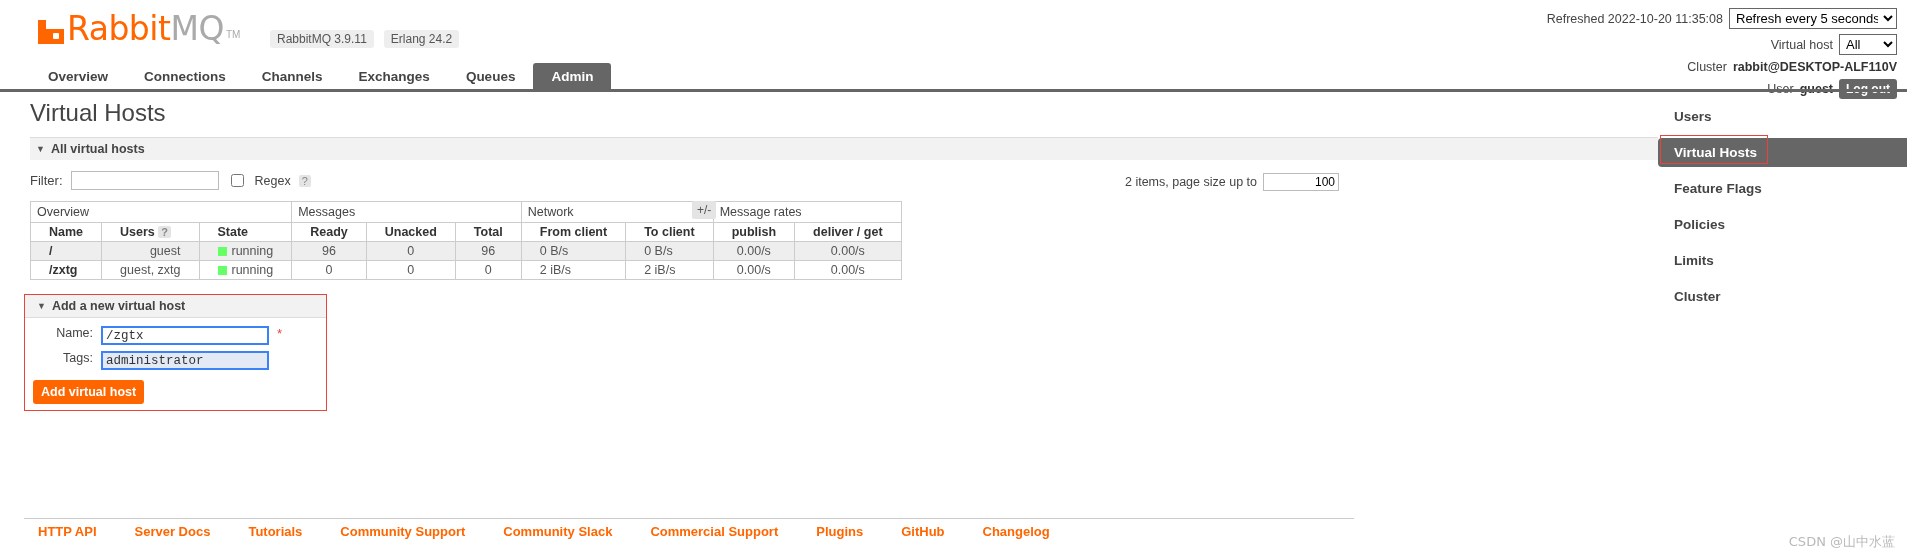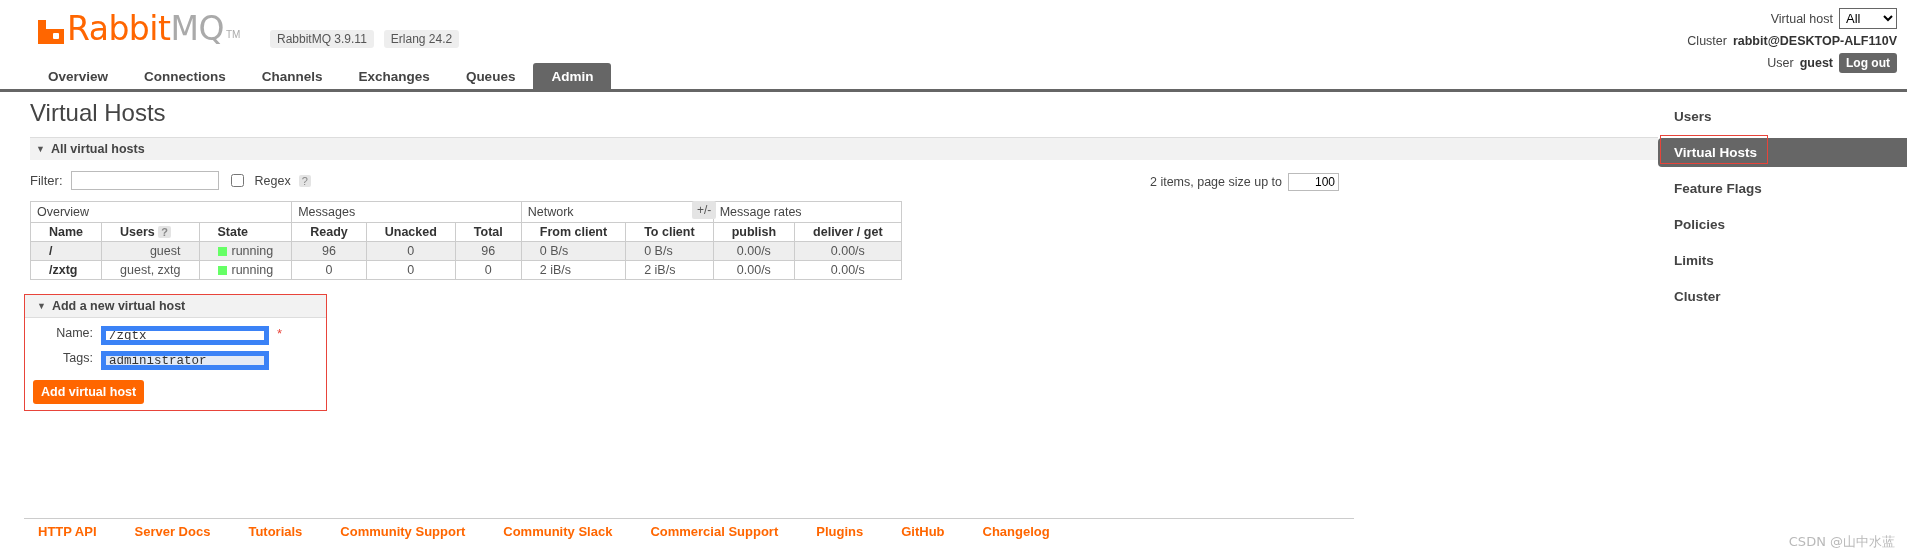--- a/index.html
+++ b/index.html
@@ -61,21 +61,21 @@
   }
   .tri { font-size: 9px; color: #555; }
 
   .filter-row { position: absolute; left: 30px; top: 76px; display: flex; align-items: center; gap: 8px; }
   .filter-label { font-size: 13px; color: #444; }
   .filter-input { width: 148px; height: 19px; border: 1px solid #bbb; font-size: 13px; padding: 0 3px; font-family: "Liberation Sans", sans-serif; }
   .regex-label { font-size: 12.5px; color: #444; }
   .help-q { background: #e4e4e4; color: #888; font-size: 11px; padding: 0 3px; border-radius: 2px; cursor: pointer; }
 
   .items-info { position: absolute; right: 568px; top: 78px; font-size: 12.5px; color: #444; display: flex; align-items: center; gap: 6px; }
-  .pagesize-input { width: 51px; height: 18px; border: 1px solid #bbb; font-size: 12px; text-align: right; padding: 0 3px; font-family: "Liberation Sans", sans-serif; }
+  .pagesize-input { width: 76px; height: 18px; border: 1px solid #bbb; font-size: 12px; text-align: right; padding: 0 3px; font-family: "Liberation Sans", sans-serif; }
 
   
   #vh-table { position: absolute; left: 30px; top: 106px; border-collapse: collapse; font-size: 12.5px; }
   #vh-table th, #vh-table td { border: 1px solid #ccc; padding: 2px 18px; white-space: nowrap; }
   #vh-table th.group { font-weight: normal; color: #444; text-align: left; background: #fff; font-size: 12.5px; padding: 3px 6px; }
   #vh-table th.col { font-weight: bold; color: #333; background: #fff; text-align: left; }
   #vh-table th.col.num { text-align: right; }
   #vh-table td { color: #555; background: #fff; }
   #vh-table tr.odd td { background: #eee; }
   #vh-table td.name { font-weight: bold; color: #333; }
@@ -96,21 +96,21 @@
   }
   .addform-head {
     background: #f2f2f2; border-bottom: 1px solid #ddd;
     font-size: 12.5px; font-weight: bold; color: #444;
     padding: 4px 6px 4px 12px; display: flex; align-items: center; gap: 6px; cursor: pointer;
   }
   .form-rows { padding: 8px 0 0 0; }
   .frow { display: flex; align-items: flex-start; margin-bottom: 6px; }
   .flabel { width: 76px; text-align: right; font-size: 12.5px; color: #444; padding-right: 8px; }
   .finput {
-    width: 168px; height: 19px; border: 5px solid #3b82f6; background: #fff;
+    width: 168px; height: 19px; border: 2px solid #3b82f6; background: #fff;
     font-size: 12.5px; padding: 0 3px; color: #333;
     font-family: "Liberation Mono", monospace;
   }
   .finput.cjk { font-family: "DejaVu Sans", sans-serif; }
   .finput.tags { background: #e4eaf5; }
   .req-star { color: #e8443a; font-size: 13px; margin-left: 8px; }
   .add-btn {
     margin: 4px 0 0 8px; background: #f60; color: #fff; border: none;
     font-size: 12.5px; font-weight: bold; padding: 5px 8px; border-radius: 3px;
     cursor: pointer; font-family: "Liberation Sans", sans-serif;
@@ -148,20 +148,26 @@
       <span class="logo-mq">MQ</span>
     <span class="logo-tm">TM</span>
   </div>
 
   <div class="ver-badges">
     <span class="ver-badge">RabbitMQ 3.9.11</span>
     <span class="ver-badge">Erlang 24.2</span>
   </div>
 
   <div class="hdr-right">
+    <div class="hdr-line">
+      <span>Refreshed 2022-10-20 11:35:08</span>
+      <select class="hdr-select" id="refresh-select">
+        <option>Refresh every 5 seconds</option>
+      </select>
+    </div>
     <div class="hdr-line">
       <span>Virtual host</span>
       <select class="hdr-select" id="vhost-select">
         <option>All</option>
       </select>
     </div>
     <div class="hdr-line">
       <span>Cluster</span>
       <span class="hdr-strong">rabbit@DESKTOP-ALF110V</span>
     </div>

